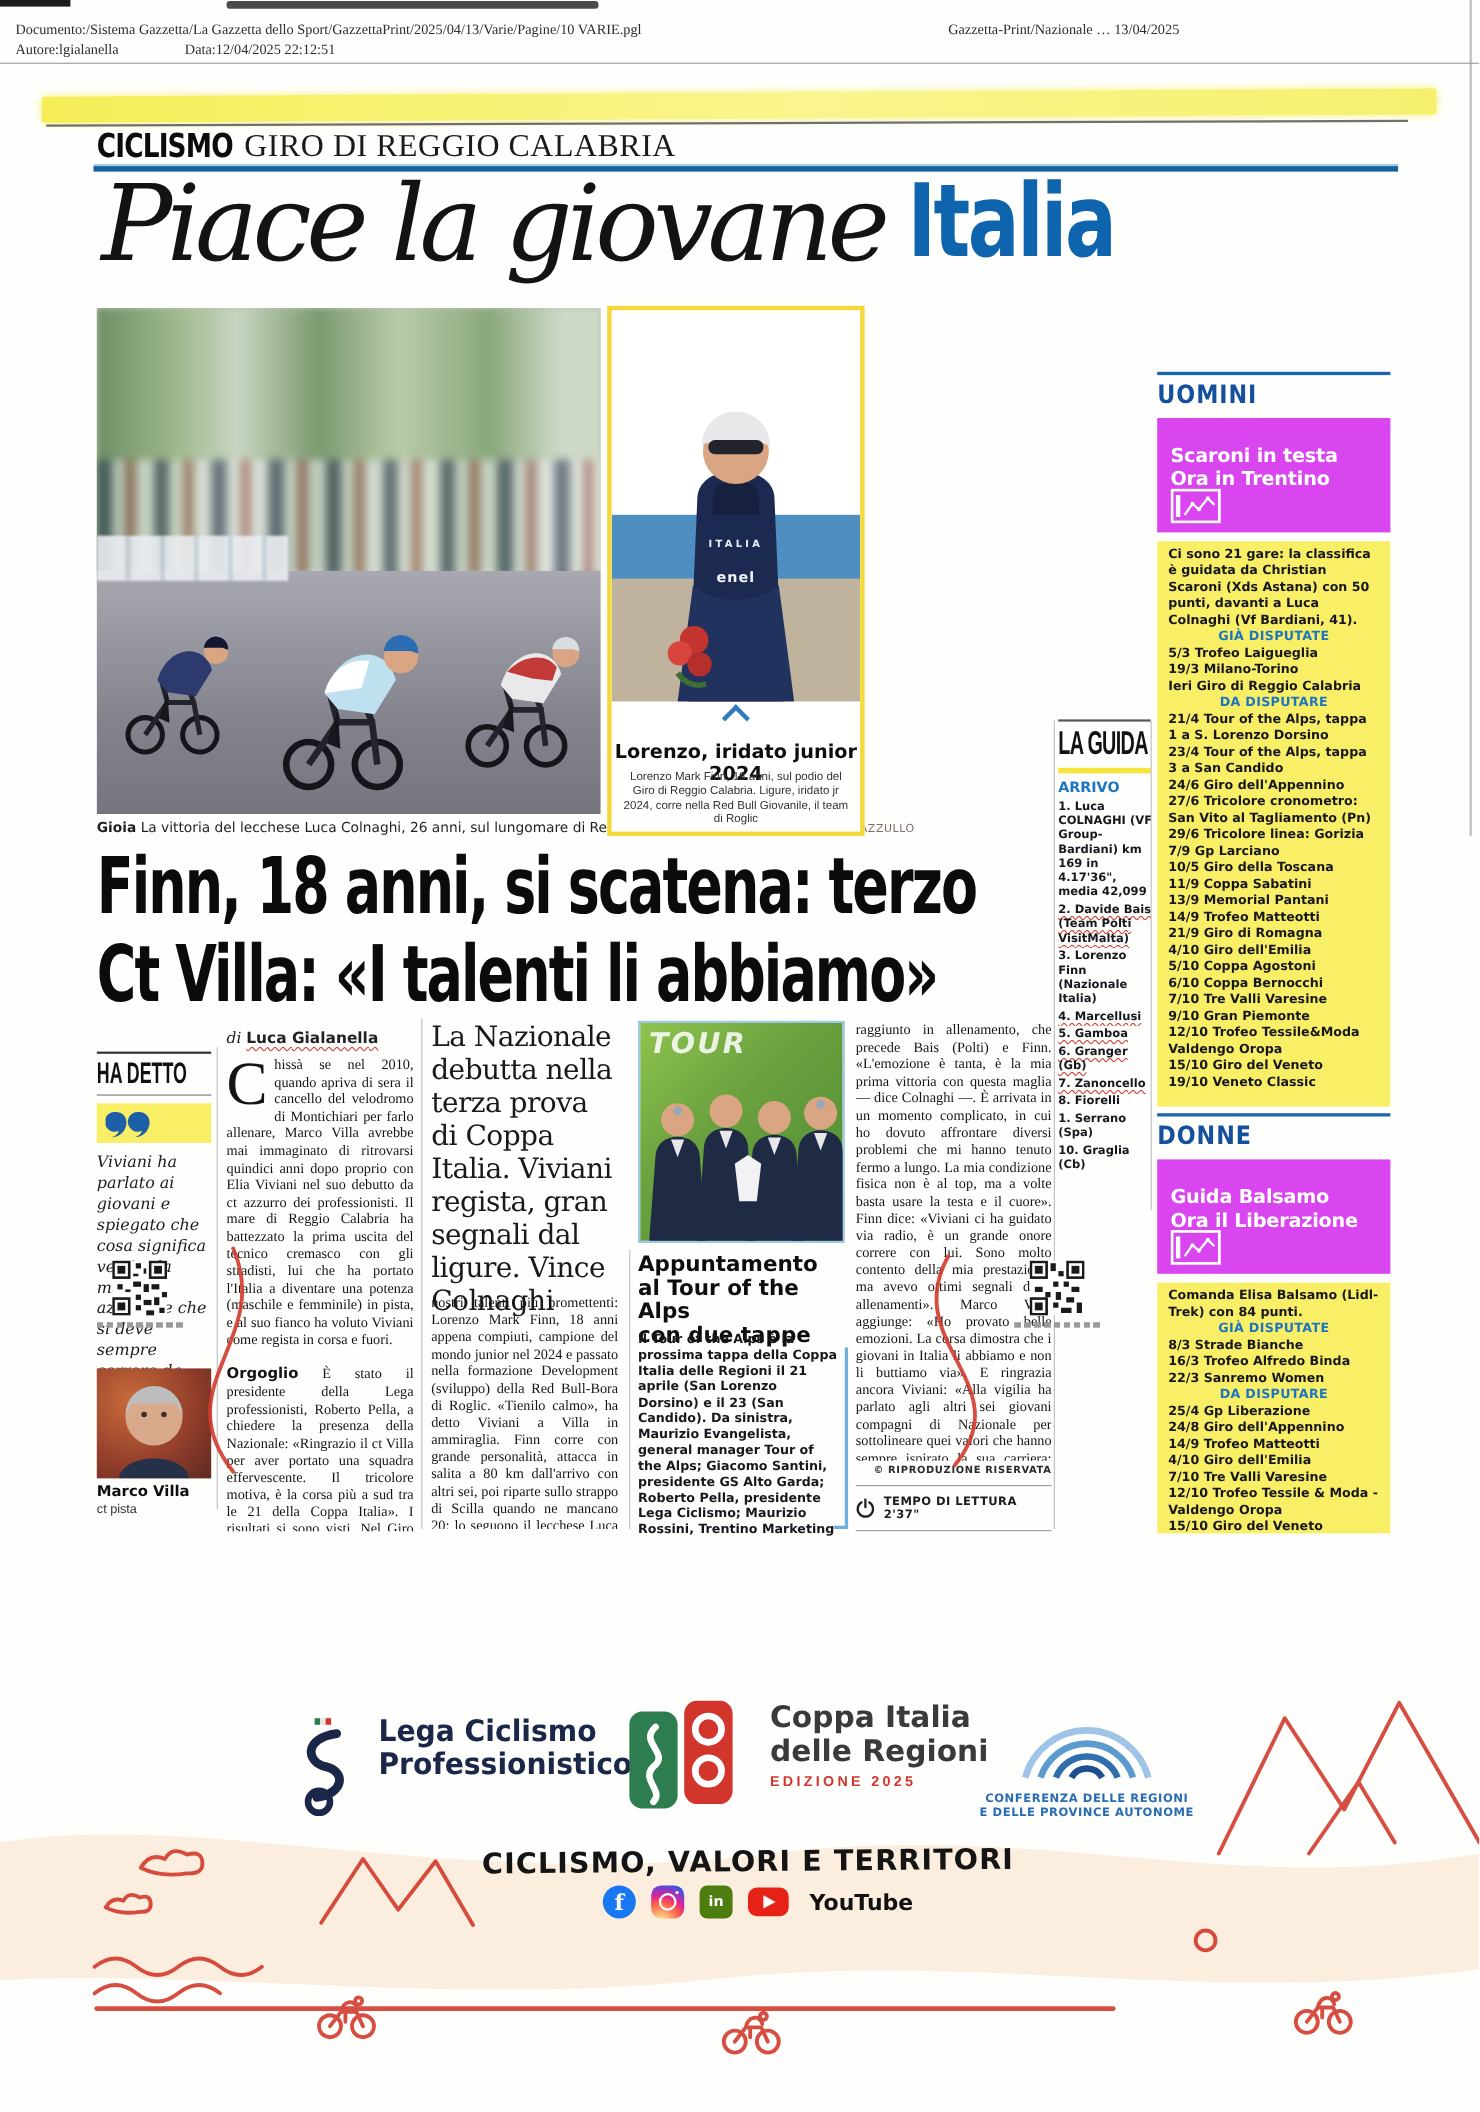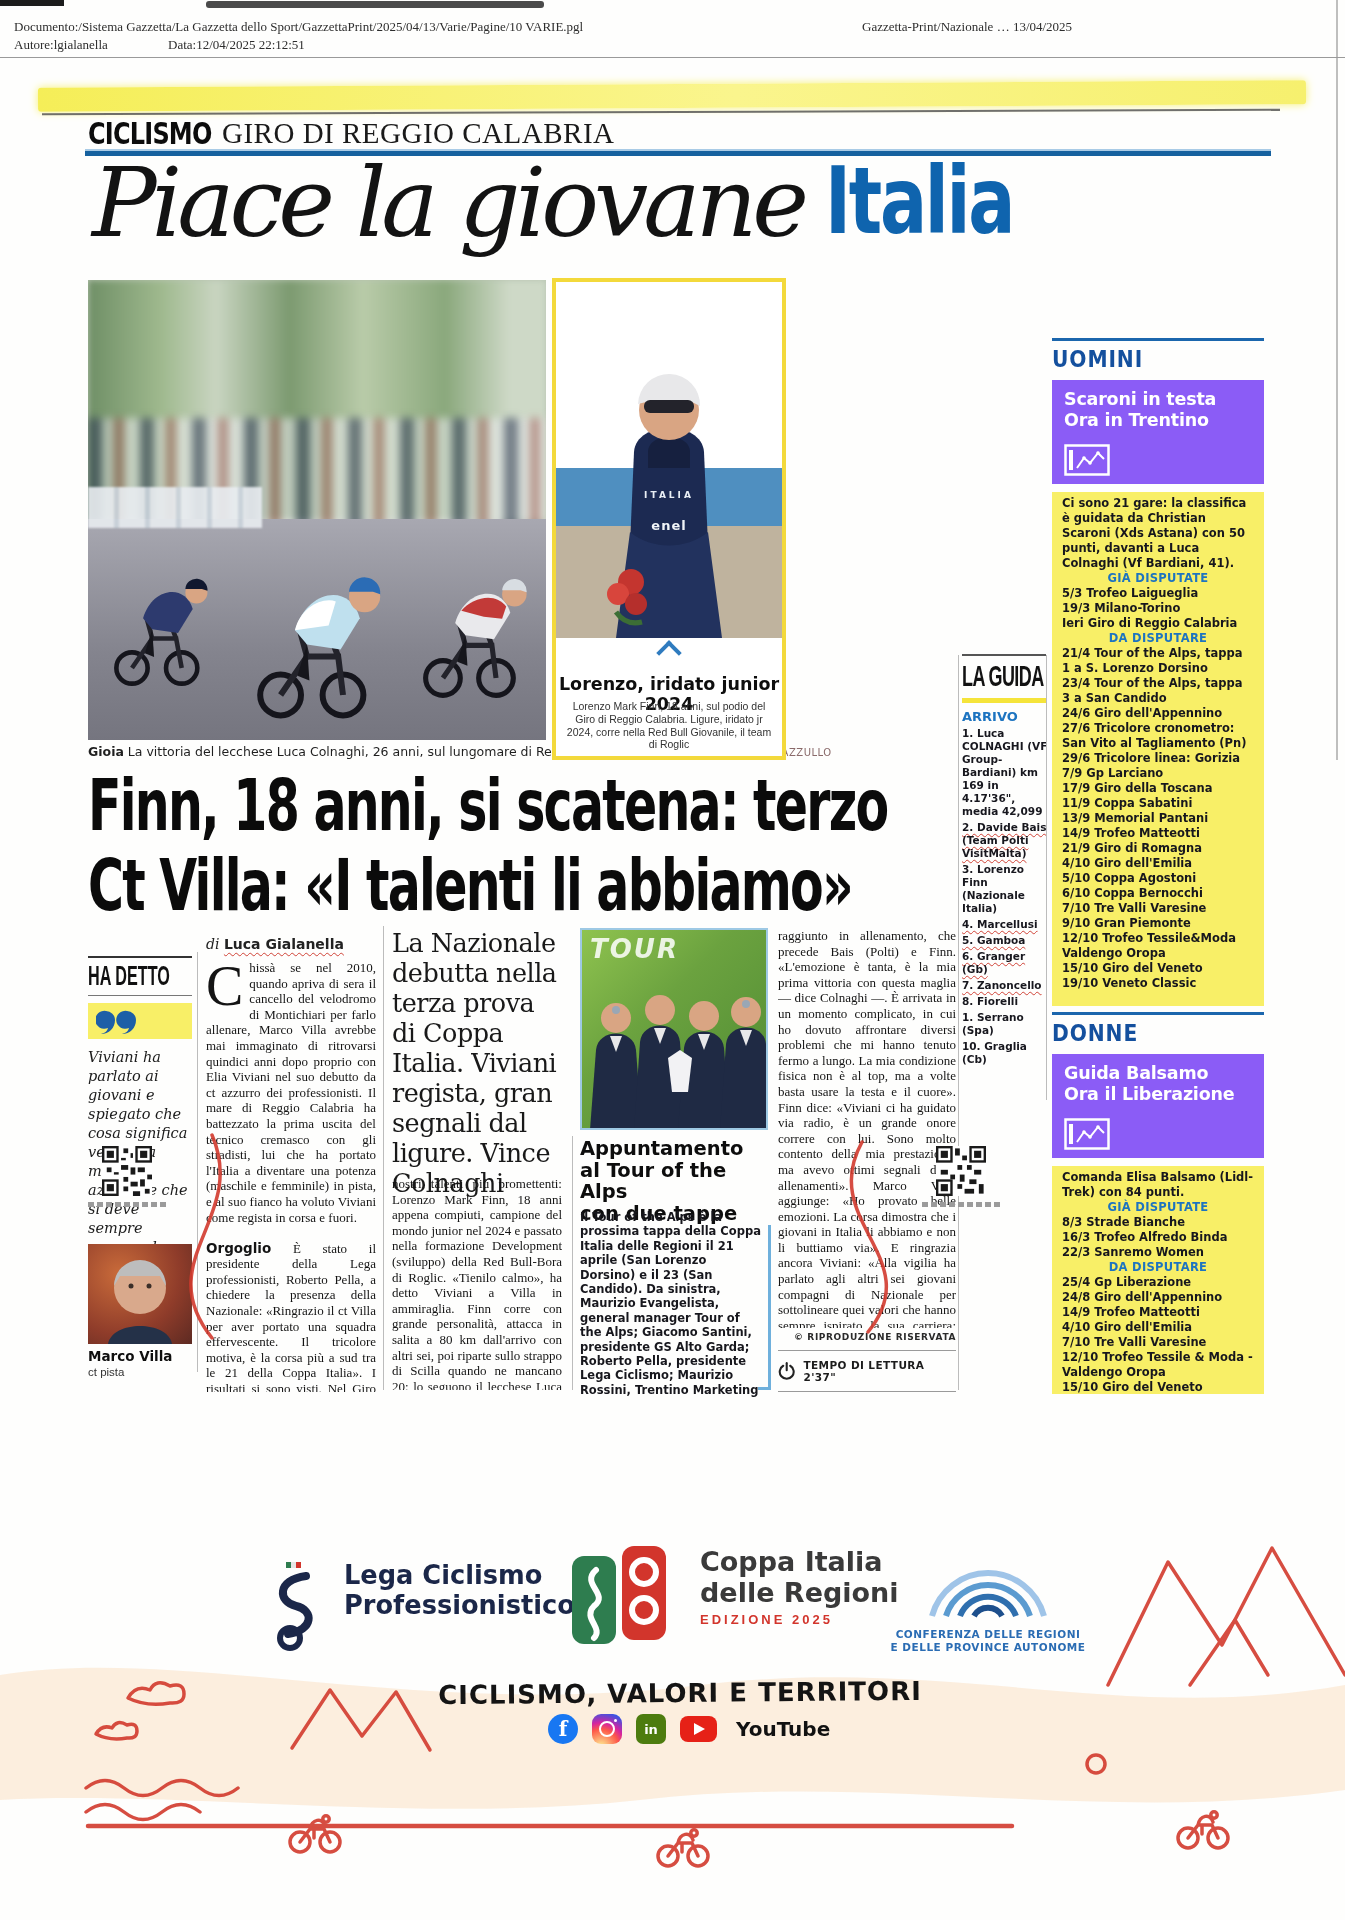--- a/index.html
+++ b/index.html
@@ -61,21 +61,21 @@
   .lg-yellow{left:962px;top:698px;width:84px;height:5px;background:#f5e43a;}
   .lg-arrivo{left:962px;top:709px;font-family:"DejaVu Sans",sans-serif;font-weight:900;font-size:13px;color:#1d74c0;}
   .lg-list{left:962px;top:727px;width:86px;font-family:"DejaVu Sans",sans-serif;font-weight:700;
      font-size:10.5px;line-height:13px;color:#17171e;}
   .lg-list>div{margin-bottom:3px;}
   .sp{text-decoration:underline wavy #d04338 1px;text-underline-offset:2px;}
   
   .sb-rule{width:212px;height:3px;background:#1b66ad;}
   .sb-label{font-family:"DejaVu Sans",sans-serif;font-weight:900;font-size:23px;color:#14509e;
      transform:scaleX(.88);transform-origin:left;letter-spacing:1px;}
-  .sb-box{width:212px;height:104px;background:#8b5cf6;box-sizing:border-box;padding:9px 12px;}
+  .sb-box{width:212px;height:104px;background:#d946ef;box-sizing:border-box;padding:25px 12px;}
   .sb-box-title{color:#fff;font-family:"DejaVu Sans",sans-serif;font-weight:800;font-size:17.5px;line-height:20.5px;letter-spacing:-.2px;}
   .sb-chart{position:absolute;left:12px;bottom:8px;}
   .sb-yellow{width:212px;background:#f8ef67;box-sizing:border-box;padding:4px 10px;
      font-family:"DejaVu Sans",sans-serif;font-weight:700;font-size:11.5px;line-height:15px;color:#17171d;}
   .sb-section-label{text-align:center;color:#1d74c0;font-weight:900;letter-spacing:.3px;}
   .cal-item b{font-weight:900;}
   
   .subhead{left:88px;top:766px;}
   .sh-line{font-family:"DejaVu Sans",sans-serif;font-weight:900;font-size:71px;line-height:80px;
      letter-spacing:-2.5px;color:#0b0b0b;transform:scaleX(.69);transform-origin:left;white-space:nowrap;}
@@ -287,21 +287,21 @@
         <div class="cal-item"><b>Ieri</b> Giro di Reggio Calabria</div>
       </div>
     <div class="sb-section-label">DA DISPUTARE</div>
     <div>
         <div class="cal-item"><b>21/4</b> Tour of the Alps, tappa 1 a S. Lorenzo Dorsino</div>
         <div class="cal-item"><b>23/4</b> Tour of the Alps, tappa 3 a San Candido</div>
         <div class="cal-item"><b>24/6</b> Giro dell'Appennino</div>
         <div class="cal-item"><b>27/6</b> Tricolore cronometro: San Vito al Tagliamento (Pn)</div>
         <div class="cal-item"><b>29/6</b> Tricolore linea: Gorizia</div>
         <div class="cal-item"><b>7/9</b> Gp Larciano</div>
-        <div class="cal-item"><b>17/9</b> Giro della Toscana</div>
+        <div class="cal-item"><b>10/5</b> Giro della Toscana</div>
         <div class="cal-item"><b>11/9</b> Coppa Sabatini</div>
         <div class="cal-item"><b>13/9</b> Memorial Pantani</div>
         <div class="cal-item"><b>14/9</b> Trofeo Matteotti</div>
         <div class="cal-item"><b>21/9</b> Giro di Romagna</div>
         <div class="cal-item"><b>4/10</b> Giro dell'Emilia</div>
         <div class="cal-item"><b>5/10</b> Coppa Agostoni</div>
         <div class="cal-item"><b>6/10</b> Coppa Bernocchi</div>
         <div class="cal-item"><b>7/10</b> Tre Valli Varesine</div>
         <div class="cal-item"><b>9/10</b> Gran Piemonte</div>
         <div class="cal-item"><b>12/10</b> Trofeo Tessile&amp;Moda Valdengo Oropa</div>

